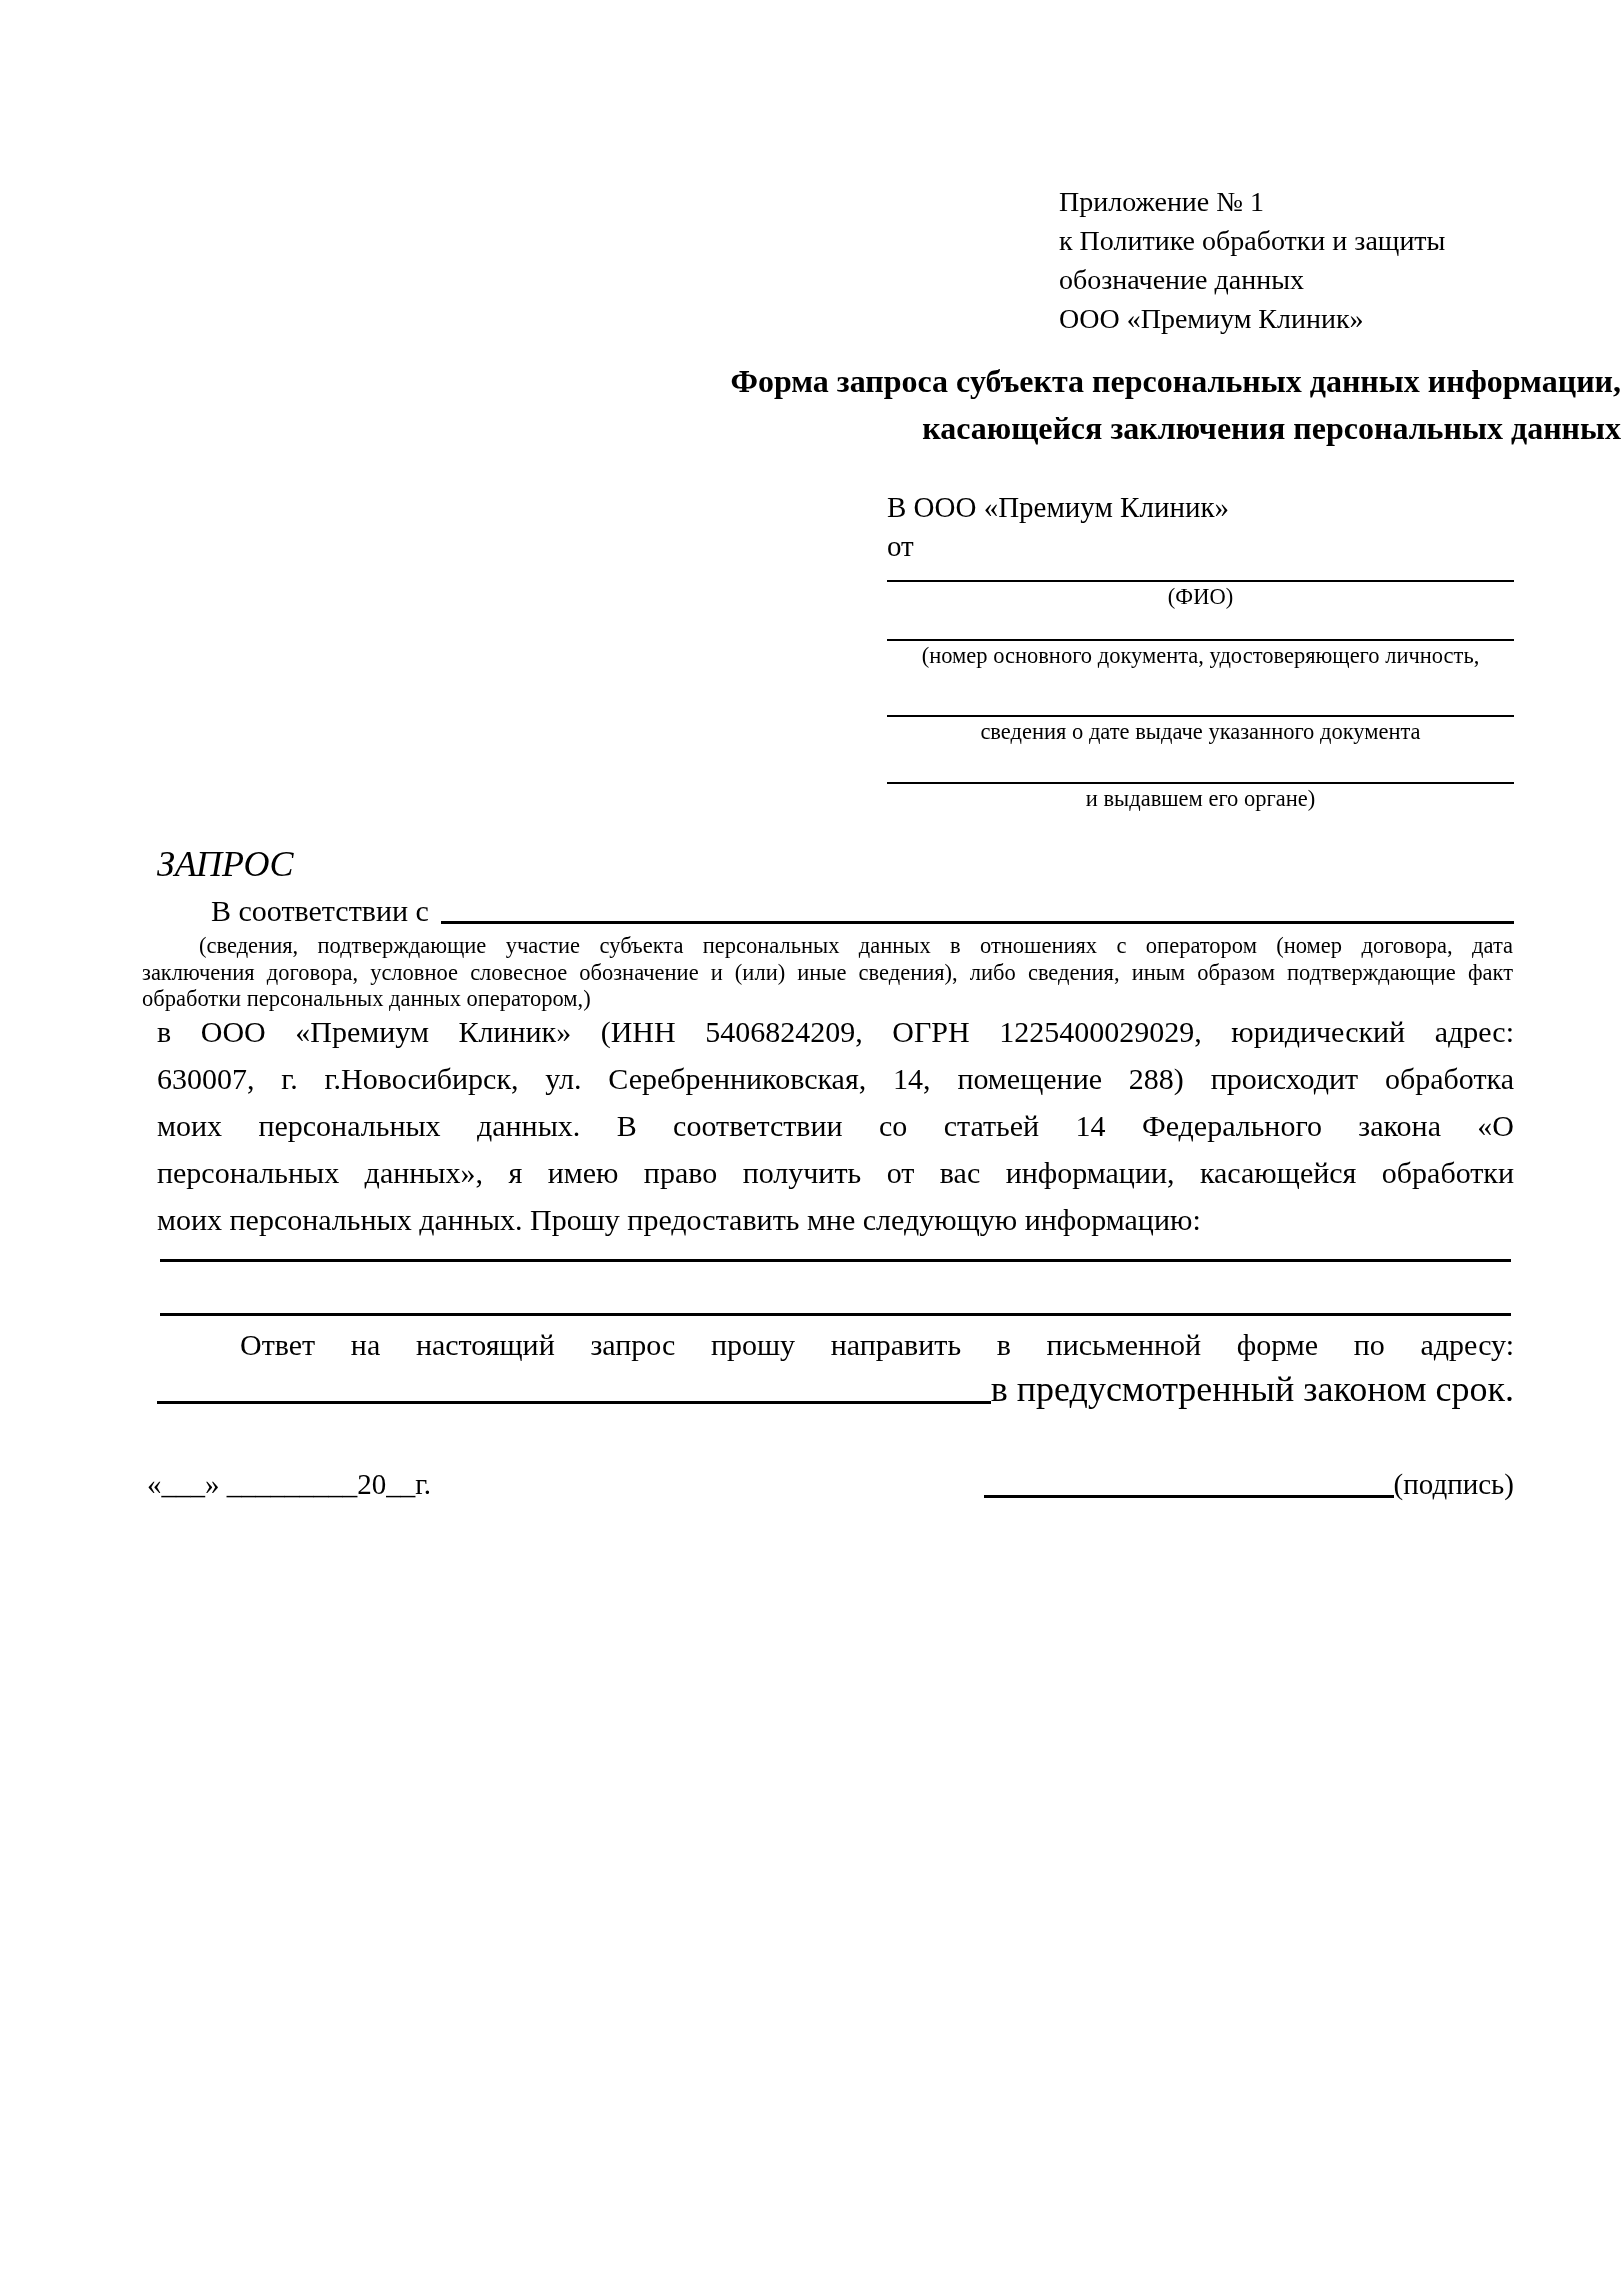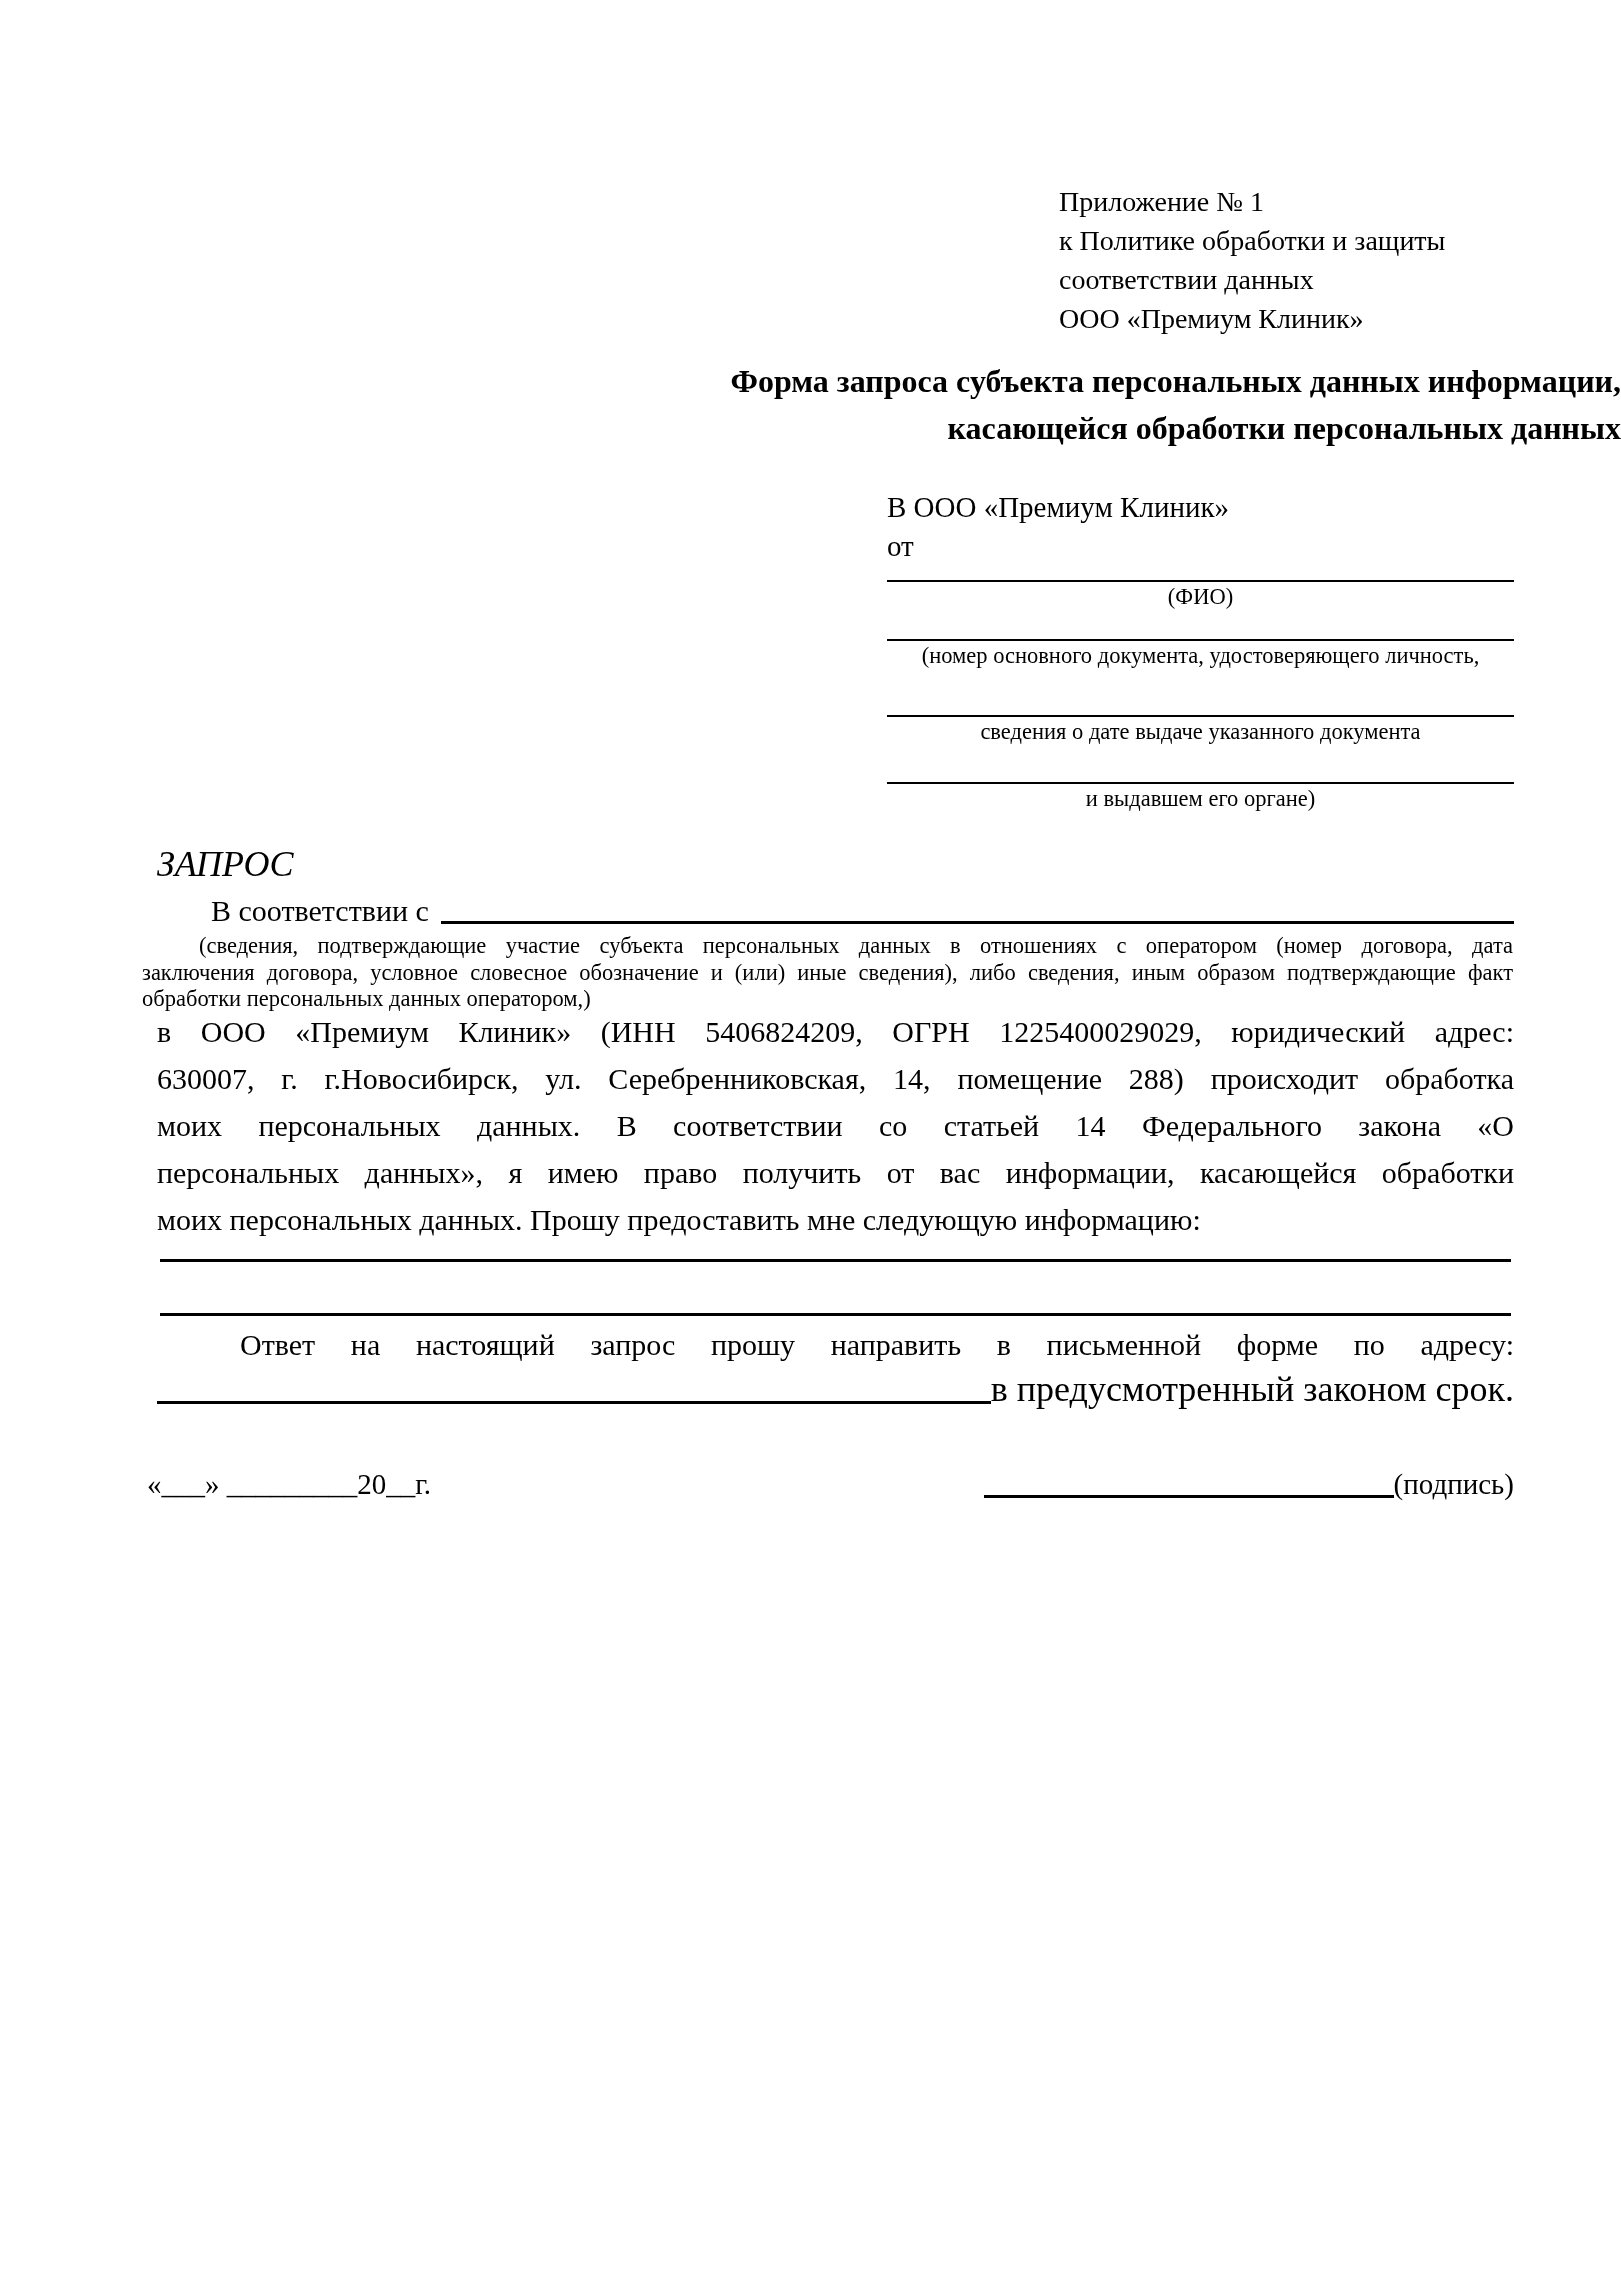--- a/index.html
+++ b/index.html
@@ -140,27 +140,27 @@
   .sig-caption { white-space: nowrap; }
 </style>
 </head>
 <body>
 
 <div class="page">
 
   <div class="header-block">
     <div>Приложение № 1</div>
     <div>к Политике обработки и защиты</div>
-    <div>соответствии данных</div>
+    <div>обозначение данных</div>
     <div>ООО «Премиум Клиник»</div>
   </div>
 
   <div class="doc-title">
     <div>Форма запроса субъекта персональных данных информации,</div>
-    <div>касающейся обработки персональных данных</div>
+    <div>касающейся заключения персональных данных</div>
   </div>
 
   <div class="addressee">
     <div>В ООО «Премиум Клиник»</div>
     <div>от</div>
 
     <div class="u-field f1"></div>
     <div class="field-label">(ФИО)</div>
 
     <div class="u-field f2"></div>

